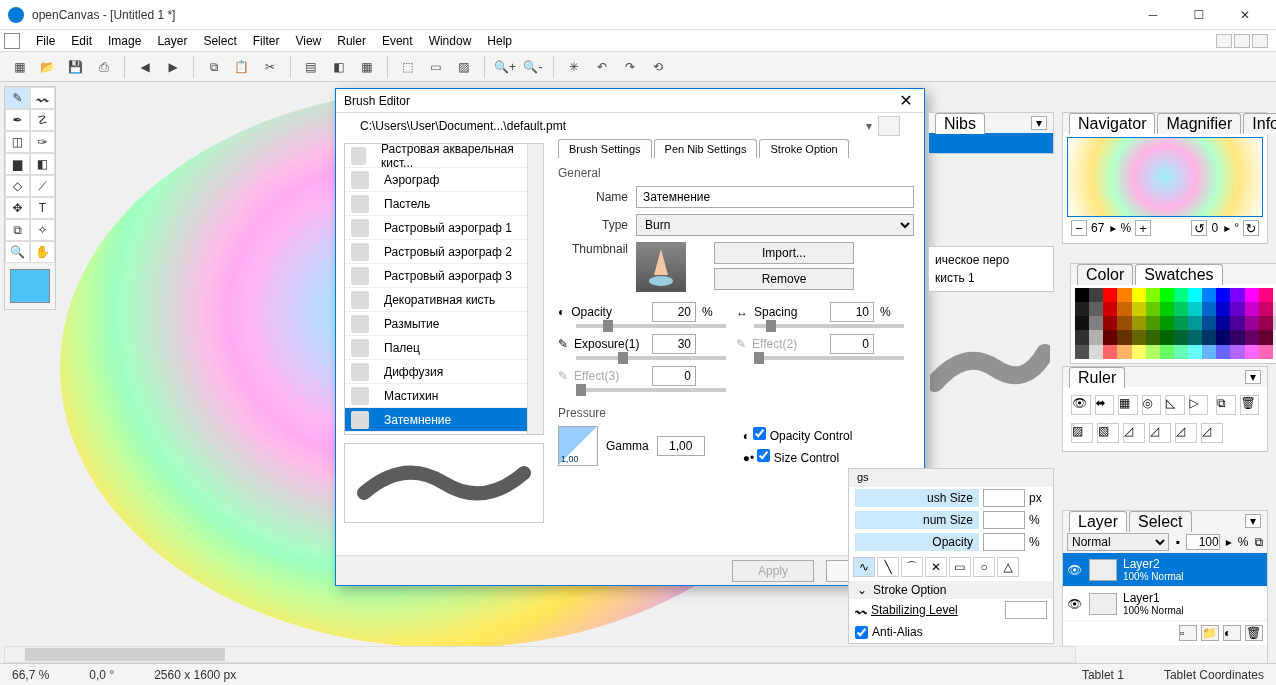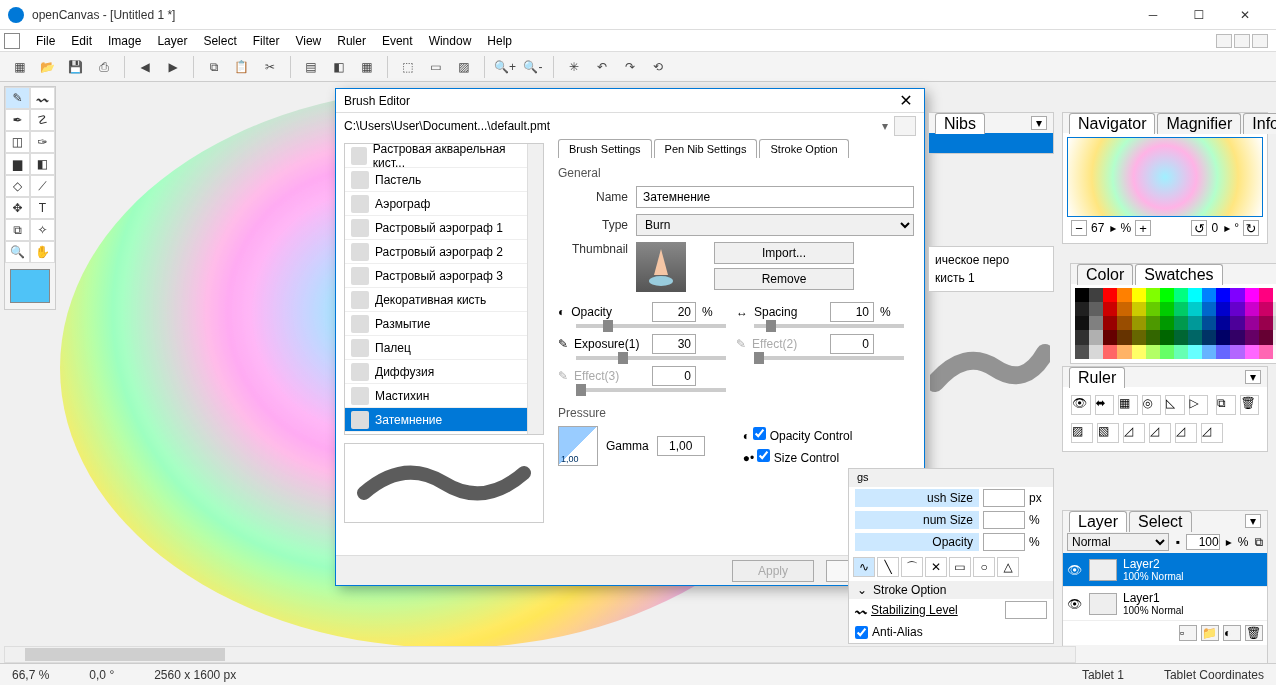--- a/index.html
+++ b/index.html
@@ -35,27 +35,27 @@
   radial-gradient(circle at 40% 40%, #a0f0ff 0%, #ffb3e6 25%, #b3ffcc 45%, #ffe680 60%, #cc99ff 80%, #fff 100%);
   border-radius: 50%;
   filter: saturate(1.4);
 }
 
 
 .dialog { position: absolute; left: 335px; top: 88px; width: 590px; height: 498px; background: #fff; border: 1px solid #0078d7; box-shadow: 4px 4px 12px rgba(0,0,0,0.3); }
 .dialog .dlg-title { height: 24px; background: #fff; display: flex; align-items: center; padding: 0 8px; border-bottom: 1px solid #ddd; }
 .dialog .dlg-title span { flex: 1; color: #000; }
 .dialog .dlg-close { width: 20px; height: 20px; display: flex; align-items: center; justify-content: center; font-size: 16px; }
-.dialog .dlg-path { height: 26px; display: flex; align-items: center; padding: 0 8px; gap: 6px; }
+.dialog .dlg-path { height: 26px; display: flex; align-items: center; padding: 0 24px; gap: 6px; }
 .dialog .dlg-path .path-text { flex: 1; }
 .dialog .dlg-path .pbtn { width: 22px; height: 20px; border: 1px solid #ccc; background: #f4f4f4; }
 .dialog .dlg-body { display: flex; height: calc(100% - 80px); }
 .dialog .brush-list { width: 200px; border: 1px solid #ccc; margin: 4px 0 4px 8px; overflow-y: hidden; position: relative; }
 .dialog .brush-list .bl-scroll { position: absolute; right: 0; top: 0; bottom: 0; width: 16px; background: #f0f0f0; border-left: 1px solid #ddd; }
-.dialog .brush-item { height: 24px; display: flex; align-items: center; padding: 0 6px; border-bottom: 1px solid #eee; gap: 6px; background:#fff; }
+.dialog .brush-item { height: 24px; display: flex; align-items: center; padding: 0 6px; border-bottom: 1px solid #eee; gap: 15px; background:#fff; }
 .dialog .brush-item .bicon { width: 18px; height: 18px; background: #ddd; border-radius: 2px; }
 .dialog .brush-item.selected { background: #0078d7; color: #fff; }
 .dialog .brush-preview { width: 200px; height: 80px; border: 1px solid #ccc; margin: 4px 0 4px 8px; background:#fff; display:flex; align-items:center; justify-content:center; }
 .dialog .brush-preview svg { width: 180px; height: 60px; }
 .dialog .right-pane { flex: 1; padding: 0 10px 0 14px; }
 .dialog .tabs { display: flex; gap: 0; margin-top: -24px; }
 .dialog .tab { padding: 3px 10px; border: 1px solid #aaa; border-bottom: none; background: #fff; font-size: 11px; border-radius: 3px 3px 0 0; margin-right: 2px; }
 .dialog .tab.active { background: #fff; }
 .dialog .group { margin-top: 8px; }
 .dialog .group-title { color: #555; margin-bottom: 4px; }
@@ -244,25 +244,25 @@
   <div class="dlg-body">
     <div style="display:flex; flex-direction:column;">
       <div class="brush-list" style="height:292px;">
         <div id="brush-list-items" style="margin-right:16px;">
             <div class="brush-item">
               <div class="bicon"></div>
               <span>Растровая акварельная кист...</span>
             </div>
             <div class="brush-item">
               <div class="bicon"></div>
+              <span>Аэрограф</span>
+            </div>
+            <div class="brush-item">
+              <div class="bicon"></div>
               <span>Пастель</span>
-            </div>
-            <div class="brush-item">
-              <div class="bicon"></div>
-              <span>Аэрограф</span>
             </div>
             <div class="brush-item">
               <div class="bicon"></div>
               <span>Растровый аэрограф 1</span>
             </div>
             <div class="brush-item">
               <div class="bicon"></div>
               <span>Растровый аэрограф 2</span>
             </div>
             <div class="brush-item">

